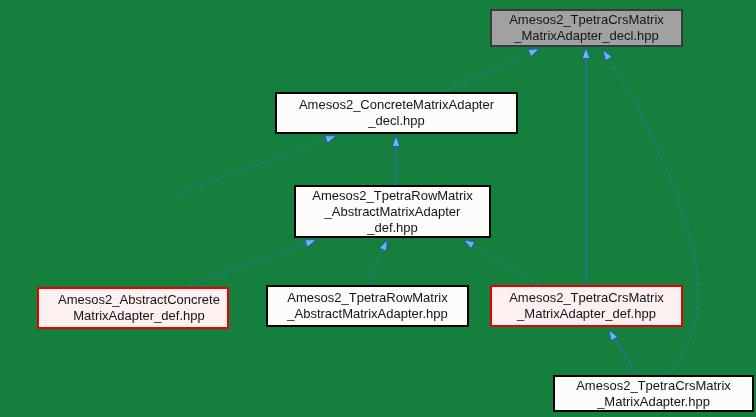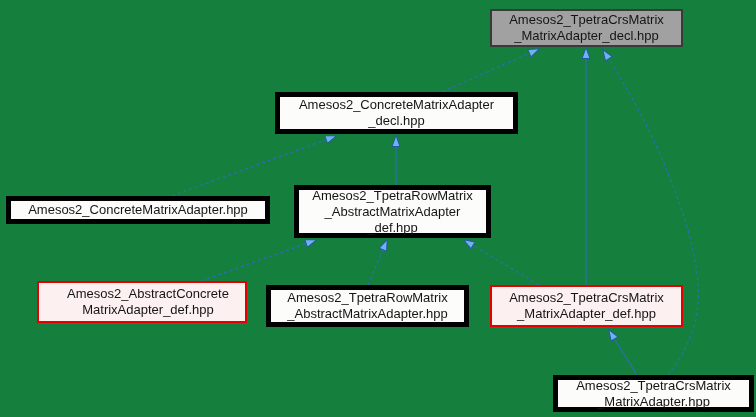--- a/index.html
+++ b/index.html
@@ -19,21 +19,21 @@
   .node{
     position:absolute;
     box-sizing:border-box;
     display:flex;align-items:center;justify-content:center;
     text-align:center;
     font-size:13px;
     line-height:16px;
     color:#151515;
     white-space:pre-line;
     background:#fcfcfa;
-    border:5px solid #000000;
+    border:2px solid #000000;
     cursor:pointer;
   }
   .node.current{
     background:#a1a1a1;
     border:2px solid #3a3a3a;
     cursor:default;
   }
   .node.highlighted{
     background:#fdf0f0;
     border:2px solid #e60000;
@@ -62,27 +62,26 @@
       <path stroke-dasharray="3,3" d="M 668 375 C 692 345 700 315 698 285 C 694 218 648 118 603 50" marker-end="url(#arrow)"></path>
     </g>
   </svg>
 
   <div class="node current" style="left:490px; top:9px;  width:193px; height:38px;">Amesos2_TpetraCrsMatrix
 _MatrixAdapter_decl.hpp</div>
 
   <div class="node" style="left:275px; top:92px; width:243px; height:42px;">Amesos2_ConcreteMatrixAdapter
 _decl.hpp</div>
 
-  <div class="node" style="left:6px; top:196px; width:264px; height:28px;">Amesos2_ConcreteMatrixAdapter.hpp</div>
 
   <div class="node" style="left:294px; top:185px; width:197px; height:53px;">Amesos2_TpetraRowMatrix
 _AbstractMatrixAdapter
 _def.hpp</div>
 
-  <div class="node highlighted" style="left:37px; top:281px; width:210px; height:42px;padding-left:12px;">Amesos2_AbstractConcrete
+  <div class="node highlighted" style="left:37px; top:287px; width:192px; height:42px;padding-left:12px;">Amesos2_AbstractConcrete
 MatrixAdapter_def.hpp</div>
 
   <div class="node" style="left:266px; top:285px; width:203px; height:42px;">Amesos2_TpetraRowMatrix
 _AbstractMatrixAdapter.hpp</div>
 
   <div class="node highlighted" style="left:490px; top:285px; width:193px; height:42px;">Amesos2_TpetraCrsMatrix
 _MatrixAdapter_def.hpp</div>
 
   <div class="node" style="left:553px; top:375px; width:201px; height:37px;">Amesos2_TpetraCrsMatrix
 _MatrixAdapter.hpp</div>

